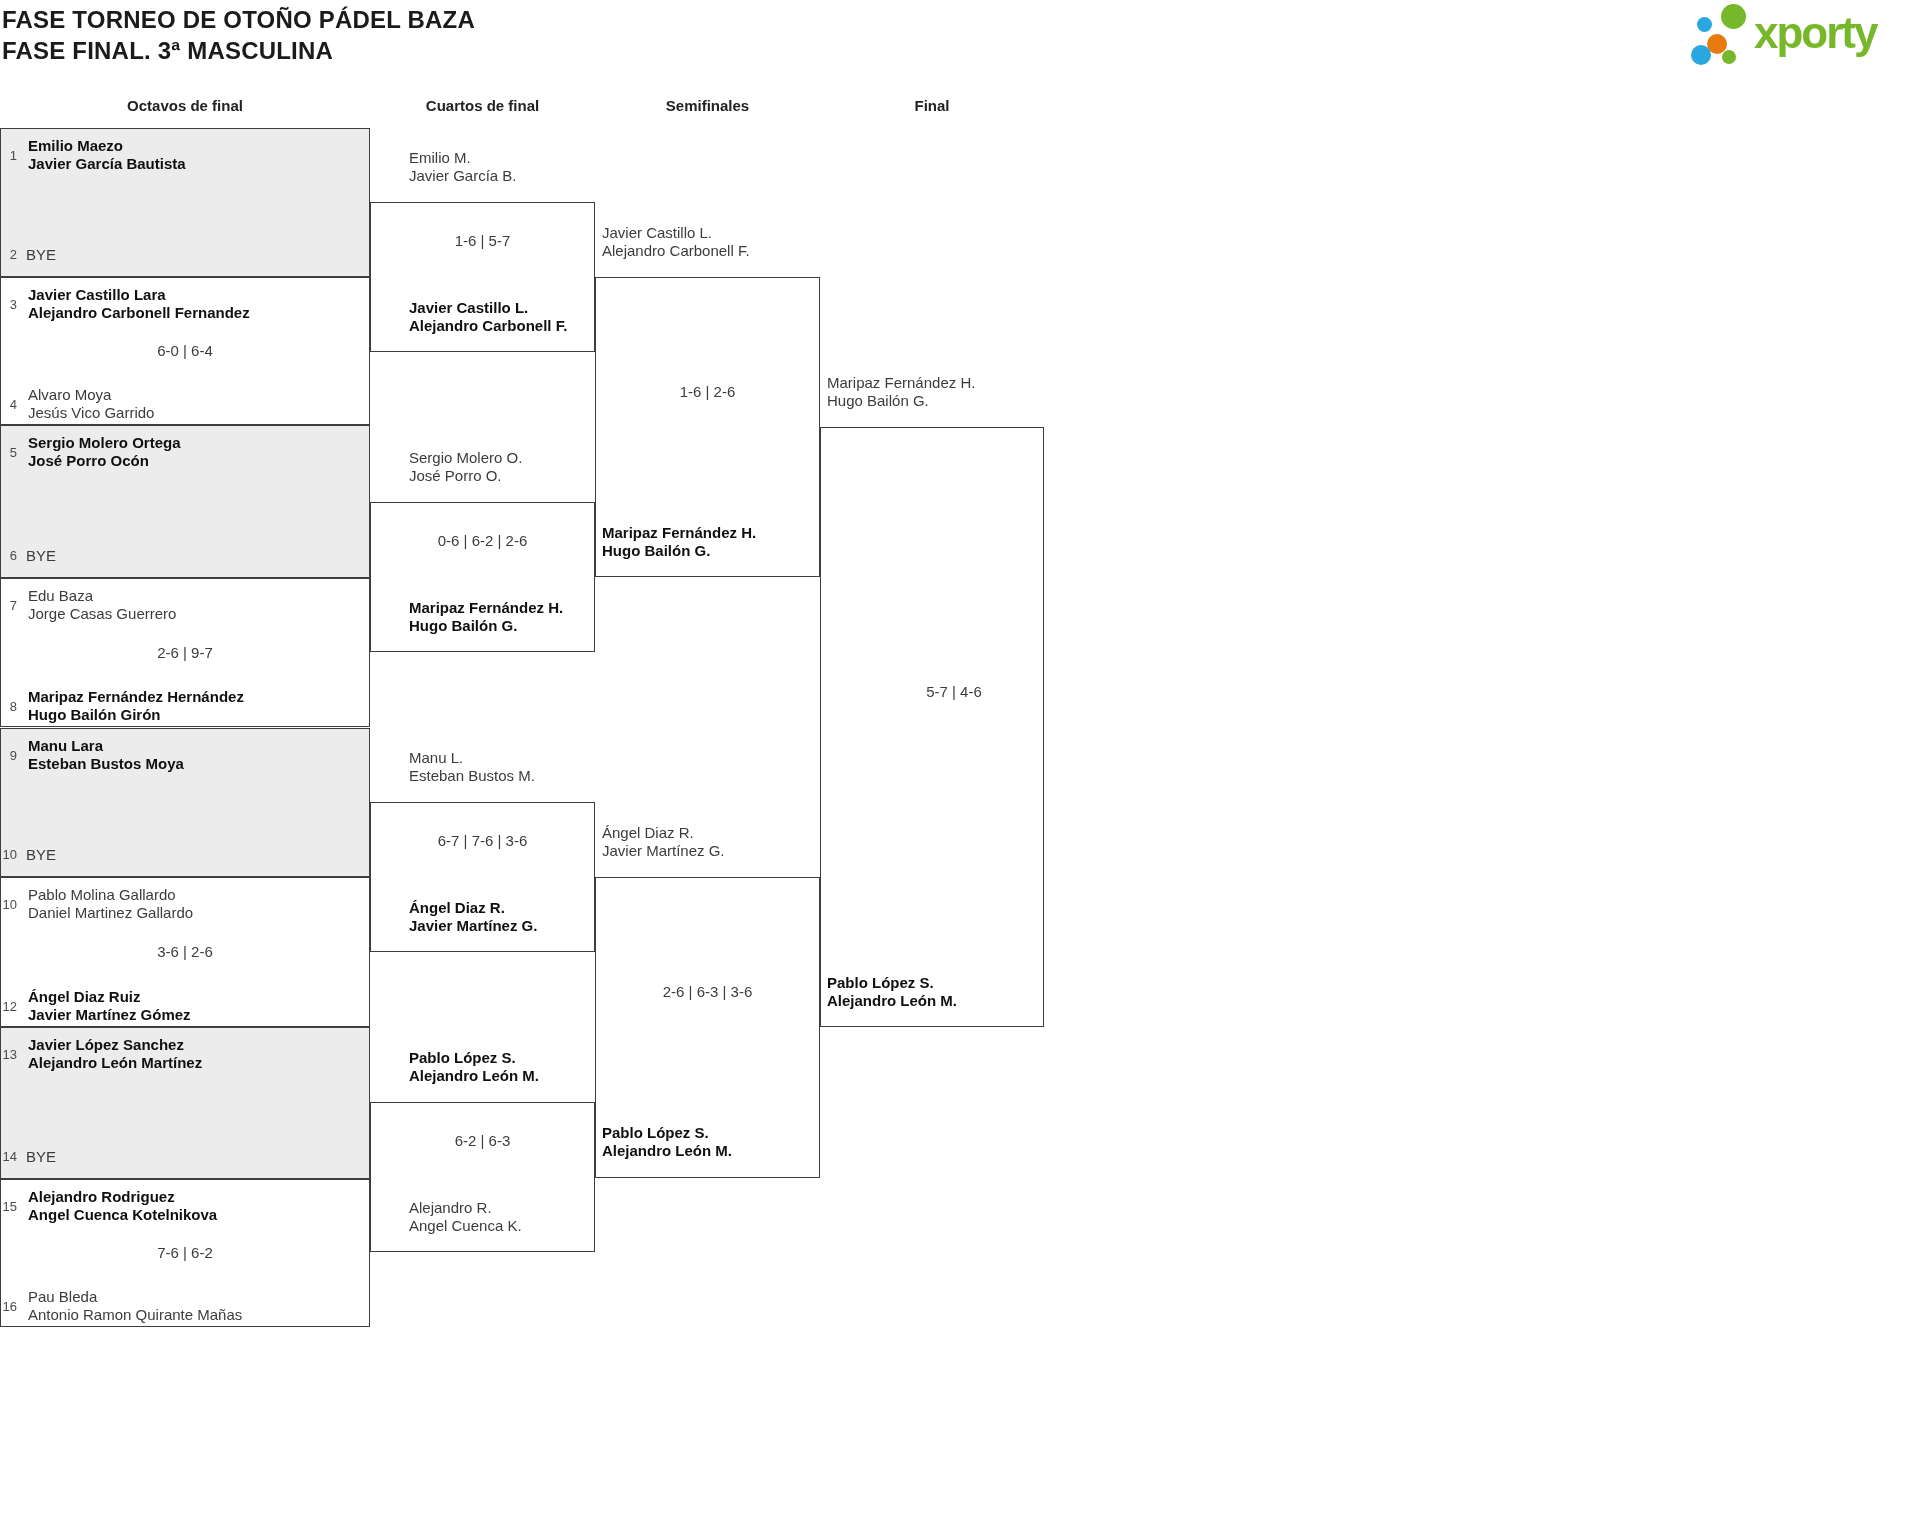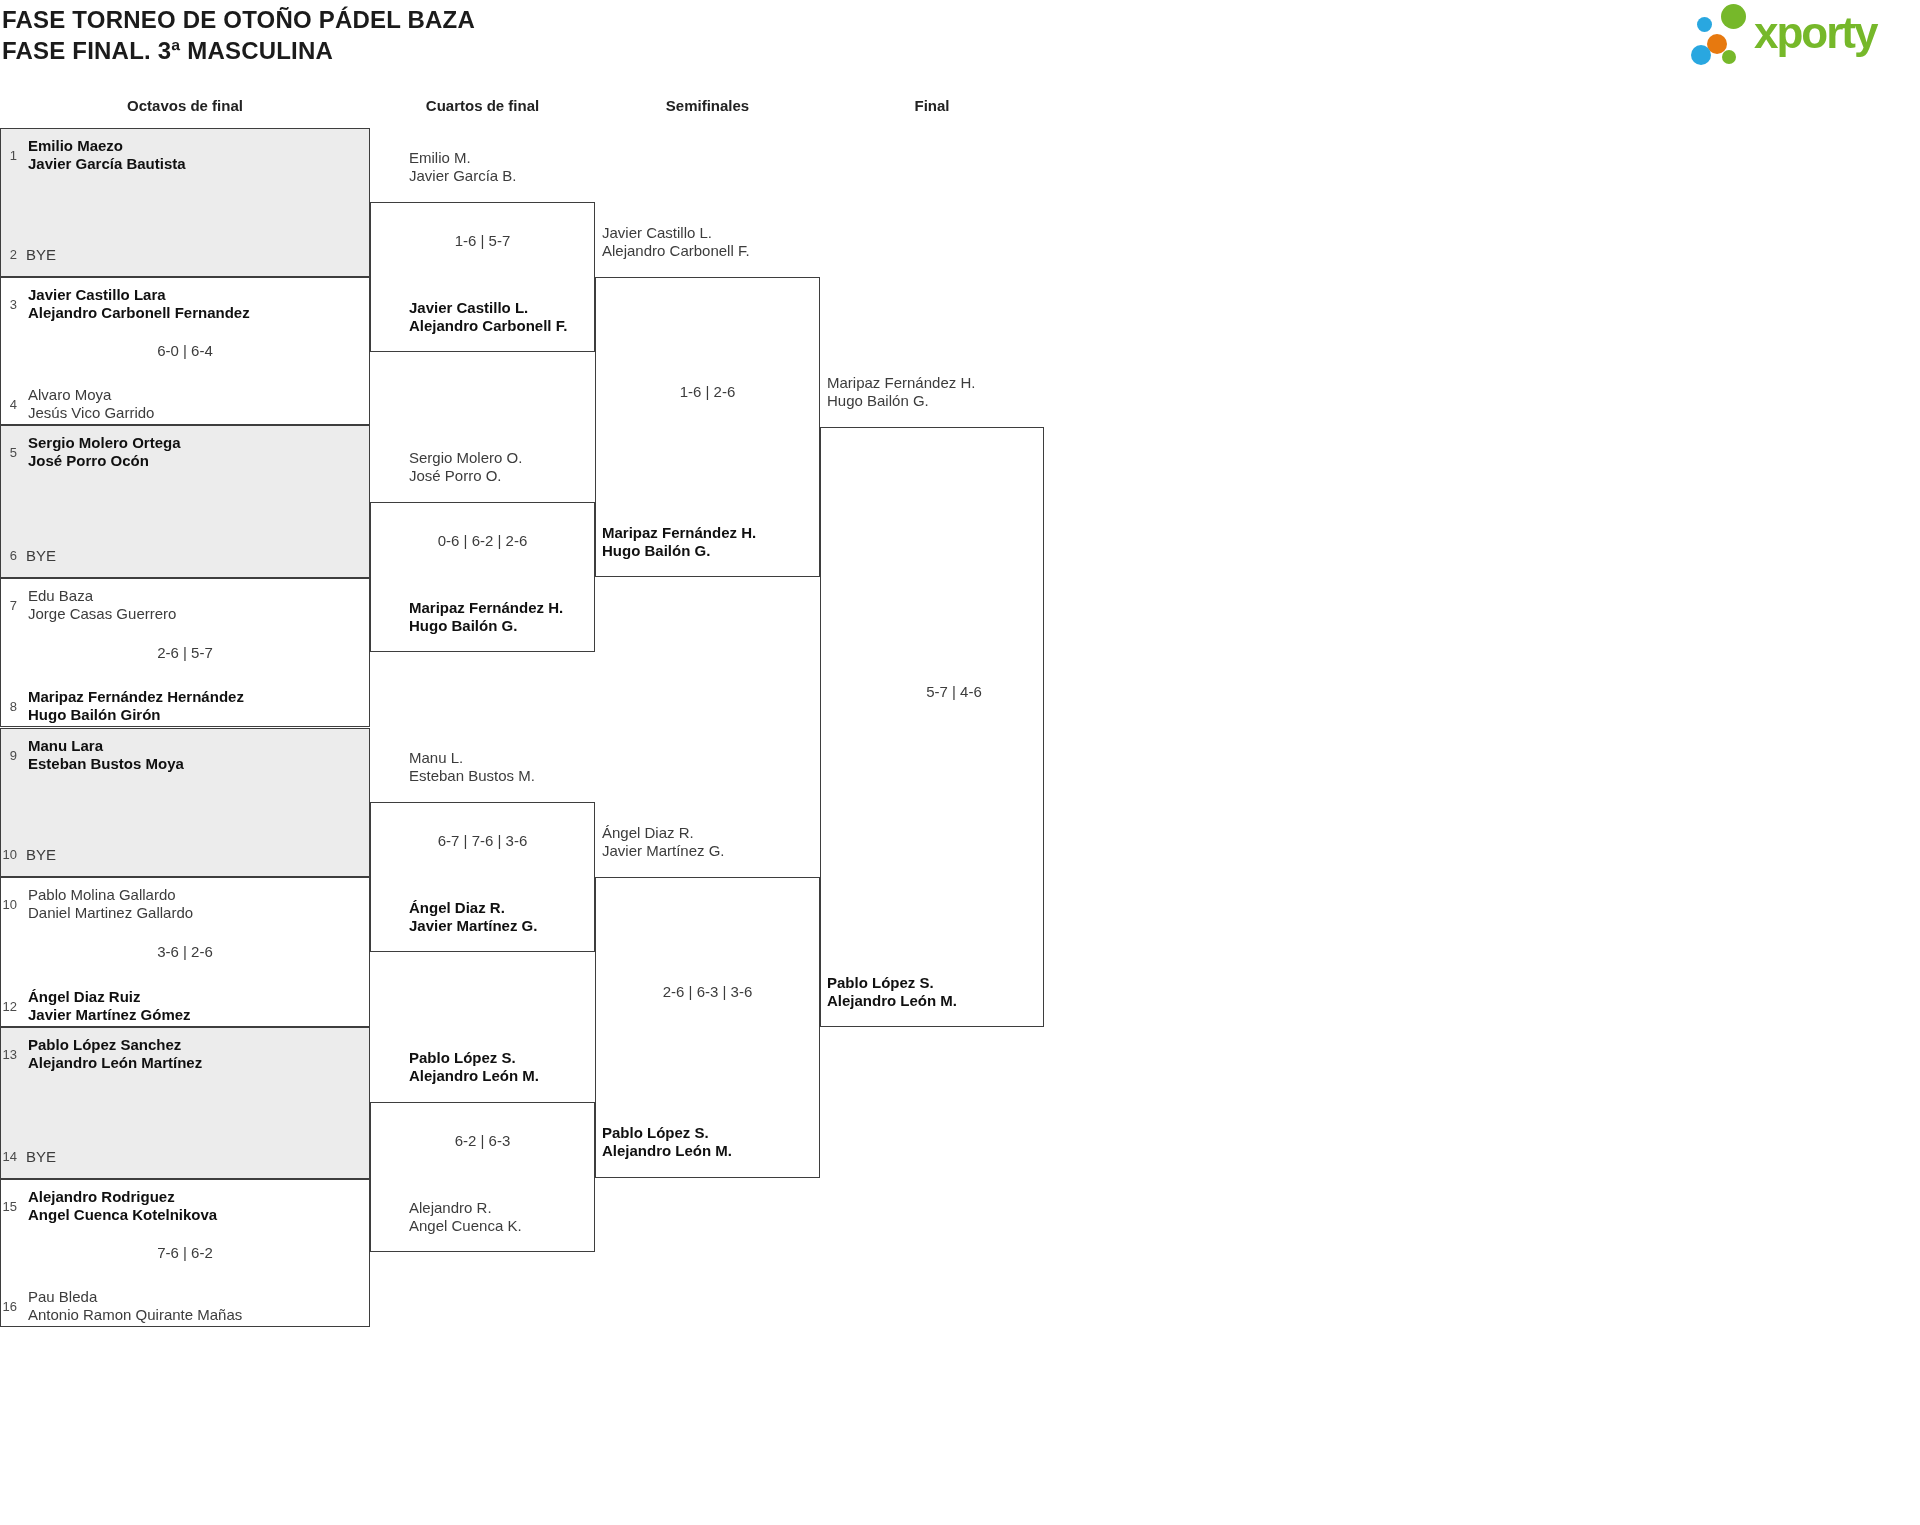--- a/index.html
+++ b/index.html
@@ -115,21 +115,21 @@
     <span class="byelabel">BYE</span>
   </div>
 
   <div class="slot" style="top:587px;">
     <span class="seed">7</span>
     <span class="names">
       <div>Edu Baza</div>
       <div>Jorge Casas Guerrero</div>
     </span>
   </div>
-  <div class="score r1" style="top:644px;">2-6 | 5-7</div>
+  <div class="score r1" style="top:644px;">2-6 | 9-7</div>
   <div class="slot" style="top:688px;">
     <span class="seed">8</span>
     <span class="names w">
       <div>Maripaz Fernández Hernández</div>
       <div>Hugo Bailón Girón</div>
     </span>
   </div>
 
   <div class="slot" style="top:737px;">
     <span class="seed">9</span>
@@ -155,21 +155,21 @@
     <span class="seed">12</span>
     <span class="names w">
       <div>Ángel Diaz Ruiz</div>
       <div>Javier Martínez Gómez</div>
     </span>
   </div>
 
   <div class="slot" style="top:1036px;">
     <span class="seed">13</span>
     <span class="names w">
-      <div>Pablo López Sanchez</div>
+      <div>Javier López Sanchez</div>
       <div>Alejandro León Martínez</div>
     </span>
   </div>
   <div class="slot single" style="top:1147px;">
     <span class="seed">14</span>
     <span class="byelabel">BYE</span>
   </div>
 
   <div class="slot" style="top:1188px;">
     <span class="seed">15</span>

